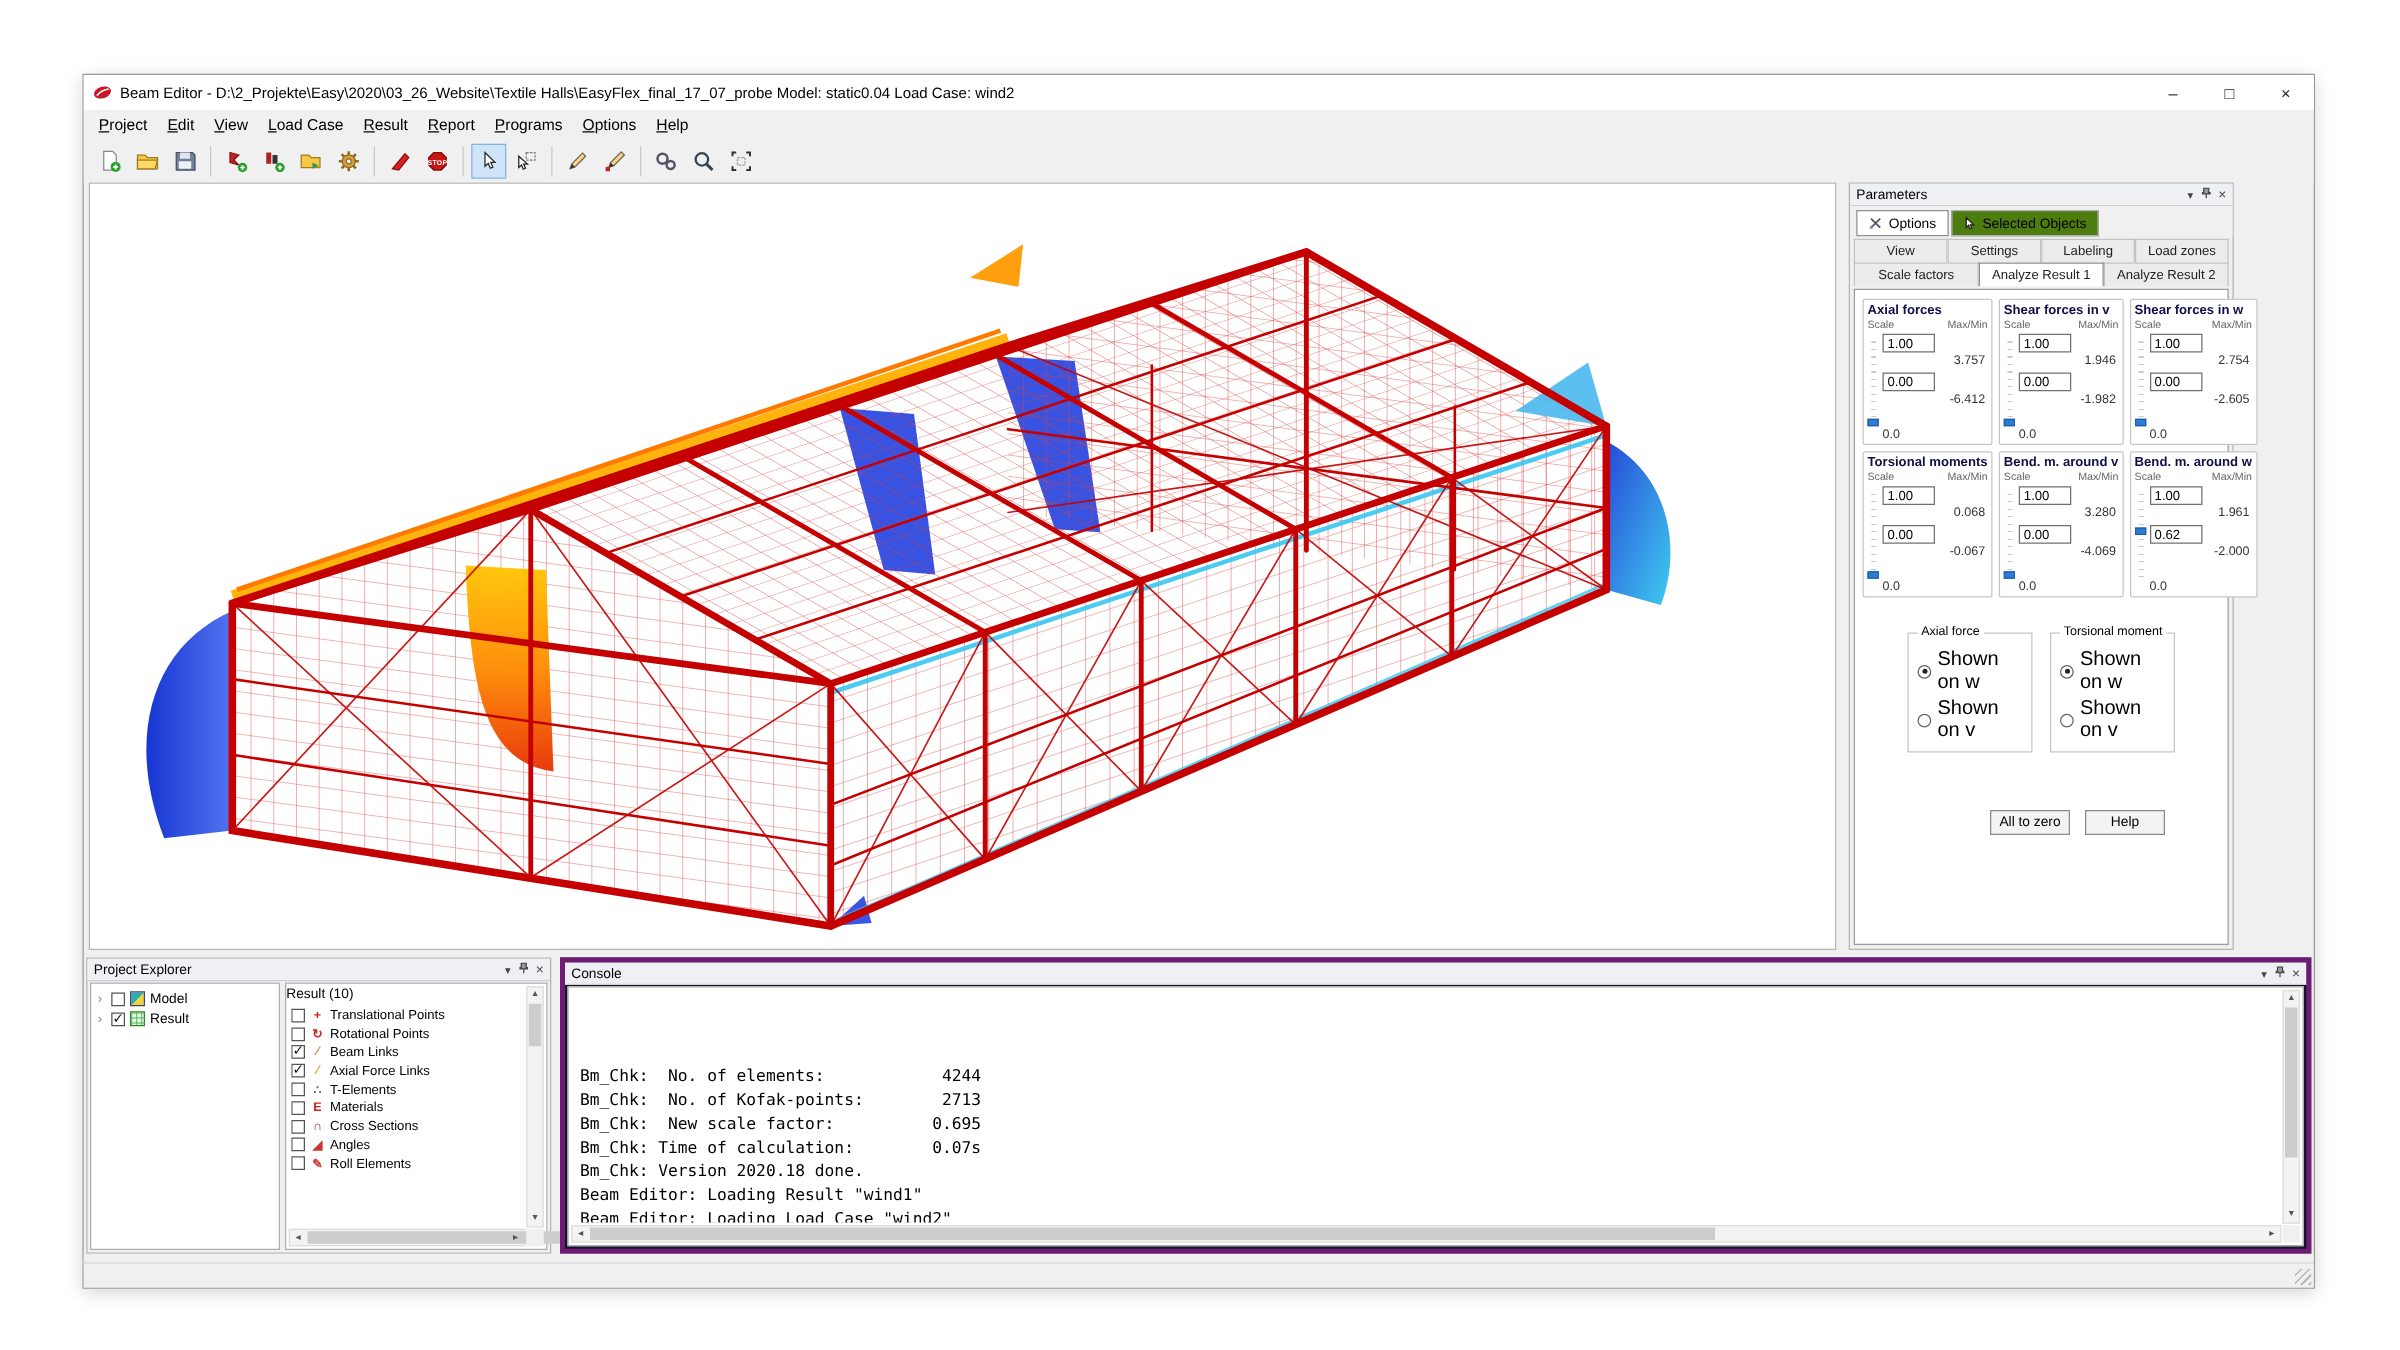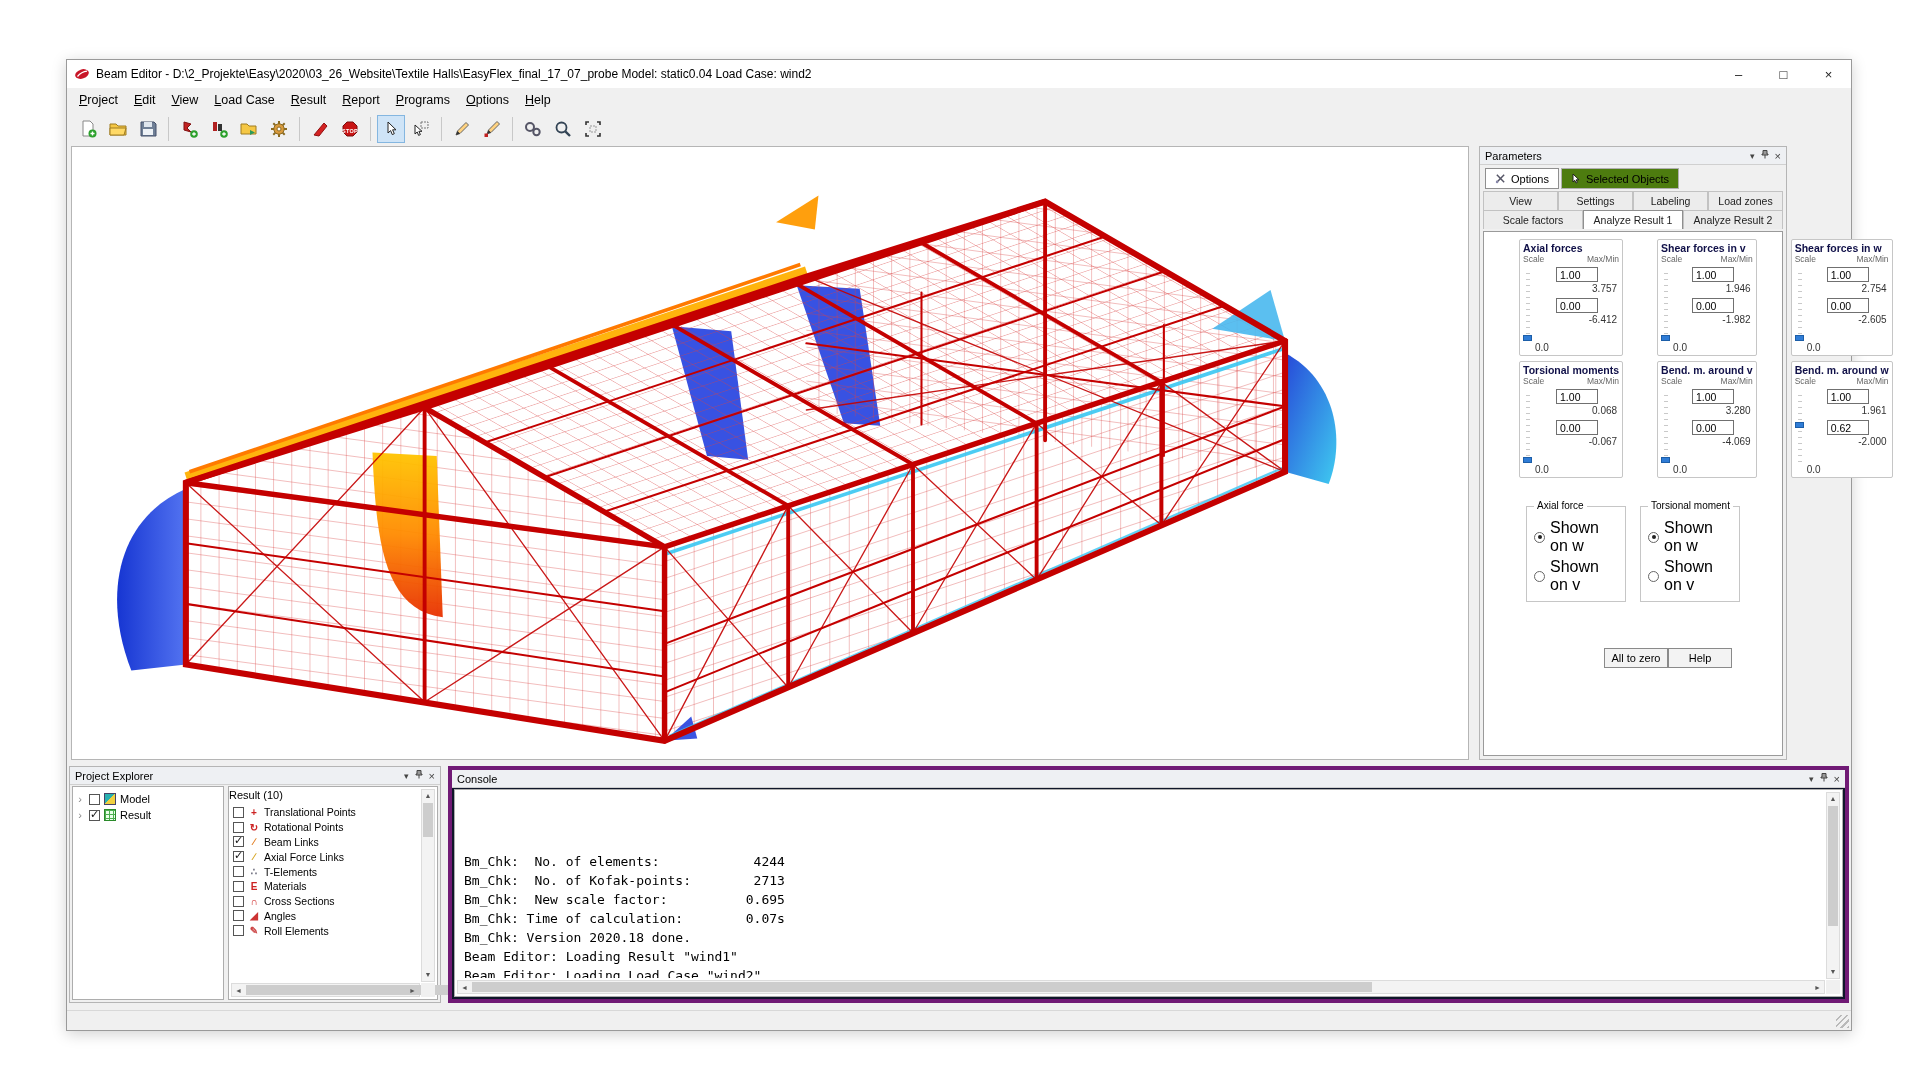--- a/index.html
+++ b/index.html
@@ -40,41 +40,41 @@
   .ptoptabs { height:24px; display:flex; align-items:flex-end; padding-left:5px; gap:2px; background:#f0f0f0; }
   .ptoptab { display:flex; align-items:center; gap:5px; height:21px; padding:0 9px; font-size:11px; border:1px solid #b0b0b0; background:#4d7c0f; }
   .ptoptab.active { background:#fff; border-color:#8f8f8f; }
   .tabstrip { padding:2px 3px 0 3px; }
   .tabrow { display:flex; }
   .tab { flex:1; text-align:center; font-size:10.5px; padding:3px 2px; background:#ececec; border:1px solid #c2c2c2; border-bottom:none; color:#222; white-space:nowrap; }
   .tab[data-active="true"] { background:#fff; border-color:#8f8f8f; font-weight:normal; position:relative; z-index:2; }
   .params-content { position:absolute; left:3px; right:3px; top:84px; bottom:3px; background:#fff; border:1px solid #9a9a9a; padding:7px 6px; }
 
   .pgroups { display:grid; grid-template-columns:repeat(3,1fr); gap:5px; }
-  .pgroup { position:relative; border:1px solid #c6c6c6; border-radius:2px; height:117px; padding:2px 3px 2px 15px; background:#fff;margin-left:29px; }
+  .pgroup { position:relative; border:1px solid #c6c6c6; border-radius:2px; height:117px; padding:2px 3px 2px 15px; background:#fff; }
   .pg-title { font-size:10.5px; font-weight:bold; color:#101048; margin-left:-12px; white-space:nowrap; }
   .pg-sub { display:flex; justify-content:space-between; font-size:8.5px; color:#666; margin-left:-12px; }
   .vslider { position:absolute; left:3px; top:33px; bottom:14px; width:9px;
              background:repeating-linear-gradient(to bottom,#c9c9c9 0 1px,transparent 1px 6px);
              background-size:4px 100%; background-repeat:no-repeat; background-position:3px 0; }
   .vthumb { position:absolute; left:0; width:9px; height:6px; background:#2f7cd6; border:1px solid #1c5ea8; bottom:0; }
   .vthumb[data-thumb="mid"] { bottom:auto; top:40%; }
-  .pg-fields { display:flex; flex-direction:column; margin-top:3px;align-items:center; }
+  .pg-fields { display:flex; flex-direction:column; margin-top:3px; }
   .pinput { width:42px; height:15px; font-family:"Liberation Sans",sans-serif; font-size:10.5px; border:1px solid #707070; padding:0 3px; }
   .pval { align-self:flex-end; font-size:10px; color:#333; margin:1px 2px 4px 0; }
   .pg-zero { position:absolute; left:15px; bottom:2px; font-size:10px; color:#333; }
 
   .radio-row { display:flex; justify-content:center; gap:14px; margin-top:28px; }
   .rgroup { position:relative; border:1px solid #c6c6c6; width:100px; padding:9px 7px 4px; }
   .rg-title { position:absolute; top:-7px; left:7px; background:#fff; font-size:10px; padding:0 3px; white-space:nowrap; }
   .ropt { display:flex; align-items:center; gap:5px; font-size:16px; margin:3px 0; }
   .radio { width:11px; height:11px; border:1px solid #666; border-radius:50%; background:#fff; position:relative; flex:0 0 auto; }
   .radio[data-checked="true"]::after { content:""; position:absolute; left:2.5px; top:2.5px; width:4px; height:4px; background:#222; border-radius:50%; }
 
-  .pbuttons { display:flex; justify-content:flex-end; margin-top:46px; padding-right:44px; }
+  .pbuttons { display:flex; justify-content:flex-end; gap:12px; margin-top:46px; padding-right:44px; }
   .btn { min-width:64px; height:20px; background:#f3f3f3; border:1px solid #8a8a8a; font-size:11px; text-align:center; line-height:18px; }
 
   
   .pe { position:absolute; left:2px; top:706px; width:372px; height:237px; background:#f0f0f0; border:1px solid #b5b5b5; }
   .pe-body { position:absolute; top:19px; bottom:2px; left:2px; right:2px; display:flex; gap:4px; }
   .pe-tree { width:152px; background:#fff; border:1px solid #adadad; padding:4px 2px; }
   .tree-item { display:flex; align-items:center; gap:4px; height:16px; font-size:11px; }
   .expander { color:#888; font-size:11px; width:10px; text-align:center; }
   .cb { width:11px; height:11px; border:1px solid #555; background:#fff; position:relative; flex:0 0 auto; }
   .cb[data-checked="true"]::after { content:"✓"; position:absolute; left:0px; top:-3px; font-size:11px; color:#111; }

